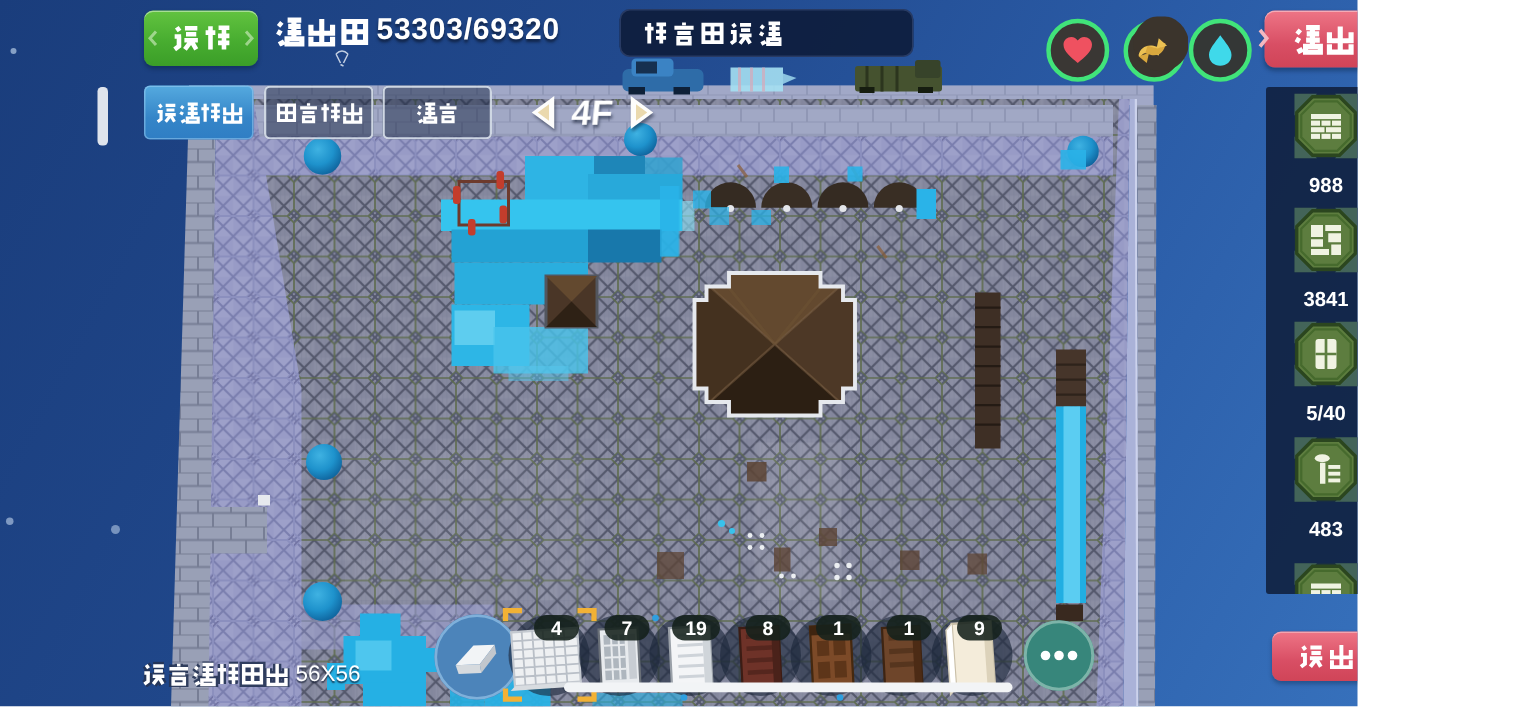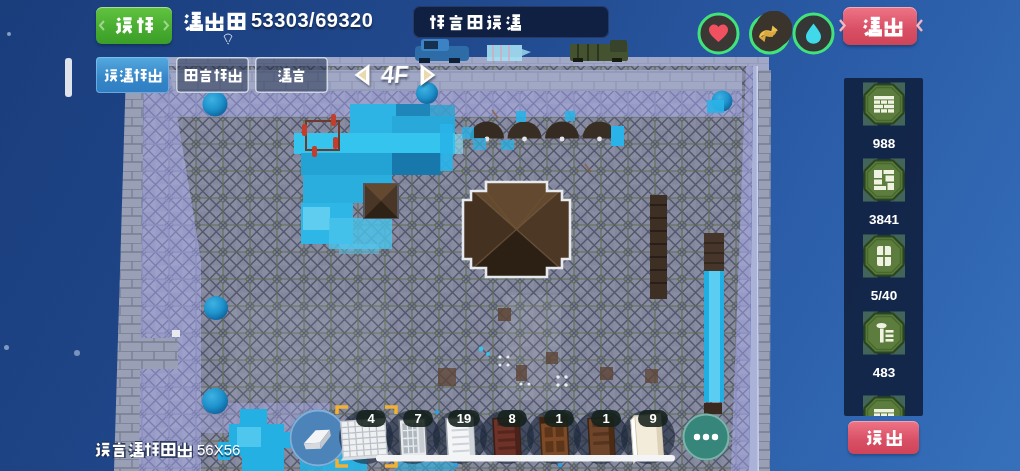--- a/index.html
+++ b/index.html
@@ -1,16 +1,16 @@
 <!DOCTYPE html>
 <html><head>
 <meta charset="utf-8">
 <style>
   html,body{margin:0;padding:0;}
-  #root{position:relative;width:1020px;height:471px;overflow:hidden;
+  #root{position:relative;width:905px;height:471px;overflow:hidden;
     font-family:"Liberation Sans",sans-serif;
     background:linear-gradient(118deg,#1a3d7c 0%,#21498d 38%,#2a5ba6 68%,#3670bb 100%);}
   .abs{position:absolute;}
 </style>
 </head>
 <body>
 <div id="root">
 
 <svg class="abs" style="left:0;top:0" width="1020" height="471" viewBox="0 0 1020 471">
 <defs>
@@ -336,21 +336,21 @@
 </svg>
 
 <svg class="abs" style="left:350px;top:58px" width="92" height="32" viewBox="0 0 92 32">
   <polygon points="19.5,6 19.5,28 4.5,17" fill="#fdfdfc" style="filter:drop-shadow(1px 2px 1px rgba(10,20,40,.45))"></polygon>
   <polygon points="16,11.5 16,22.5 8.5,17" fill="#ead9ae"></polygon>
   <polygon points="70.5,6 70.5,28 85.5,17" fill="#fdfdfc" style="filter:drop-shadow(1px 2px 1px rgba(10,20,40,.45))"></polygon>
   <polygon points="74,11.5 74,22.5 81.5,17" fill="#ead9ae"></polygon>
   <text x="44" y="25" text-anchor="middle" font-family="Liberation Sans, sans-serif" font-size="23.5" font-weight="bold" fill="#ffffff" transform="skewX(-6)" transform-origin="44 25" style="filter:drop-shadow(1.5px 2px 1px rgba(10,20,40,.55))">4F</text>
 </svg>
 
-<div class="abs" style="left:844px;top:78px;width:79px;height:338px;border-radius:2px;background:rgba(14,28,56,.85);overflow:hidden">
+<div class="abs" style="left:844px;top:58px;width:79px;height:338px;border-radius:2px;background:rgba(14,28,56,.85);overflow:hidden">
 <svg width="79" height="338" viewBox="0 0 79 338">
 <defs>
   <g id="octbadge">
     <rect x="-21" y="-21.5" width="42" height="43" fill="#1a2f42"></rect>
     <polygon points="-21,-21.5 -6,-21.5 -21,-7" fill="#436459"></polygon>
     <polygon points="21,-21.5 6,-21.5 21,-7" fill="#436459"></polygon>
     <polygon points="-21,21.5 -6,21.5 -21,7" fill="#436459"></polygon>
     <polygon points="21,21.5 6,21.5 21,7" fill="#436459"></polygon>
     <path d="M-9,-19.5 L9,-19.5 L19.5,-9 L19.5,9 L9,19.5 L-9,19.5 L-19.5,9 L-19.5,-9 Z" fill="#5d7d3f" stroke="#2b461f" stroke-width="2.2"></path>
     <path d="M-7.5,-16.5 L7.5,-16.5 L16.5,-7.5 L16.5,7.5 L7.5,16.5 L-7.5,16.5 L-16.5,7.5 L-16.5,-7.5 Z" fill="none" stroke="#466a2d" stroke-width="1.5"></path>

